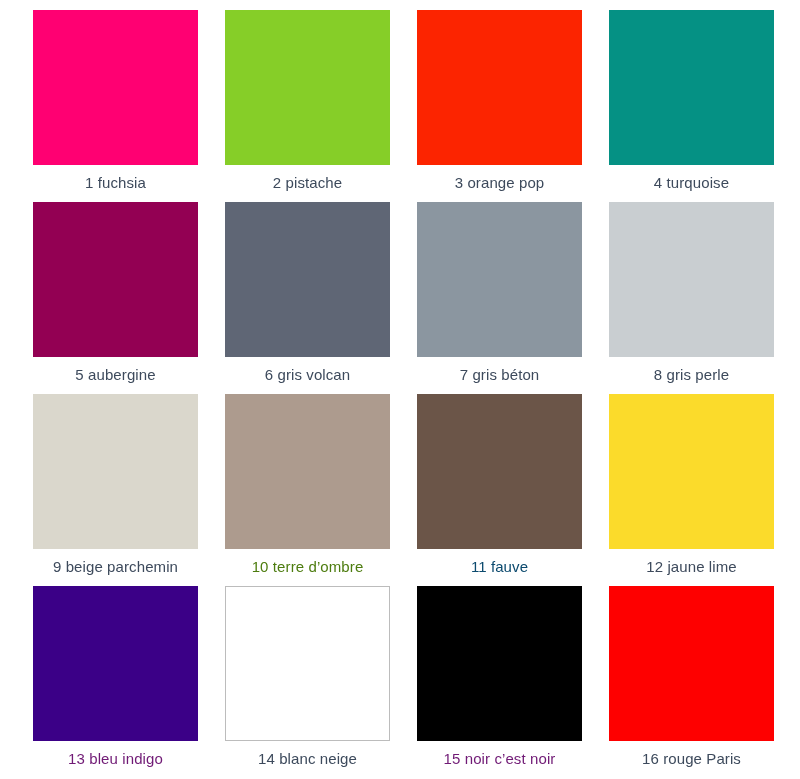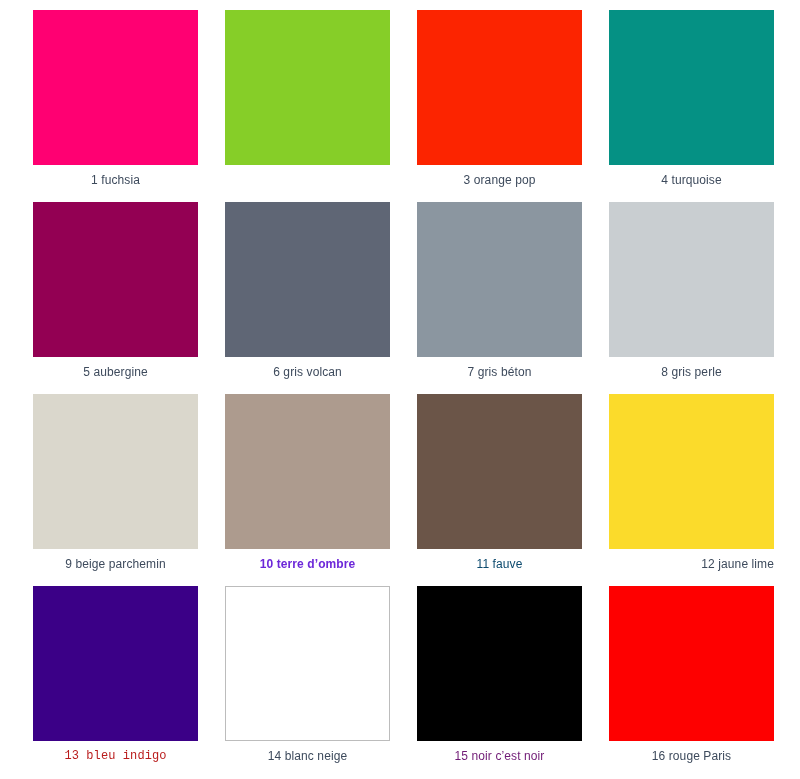--- a/index.html
+++ b/index.html
@@ -47,40 +47,41 @@
     box-sizing: border-box;
   }
 
   .swatch-chip.bordered {
     border: 1px solid #bcbcbc;
   }
 
   .swatch-label {
     width: 165px;
     text-align: center;
-    font-size: 12px;
+    font-size: 15px;
     line-height: 1.15;
     color: #3d4a5c;
     padding-top: 9px;
     letter-spacing: 0.1px;
     white-space: nowrap;
     box-sizing: border-box;
   }
 </style>
 </head>
 <body>
 
 <div id="palette-sheet" style="background-color: rgb(255, 255, 255);">
   <div class="swatch-grid">
       <div class="swatch-cell">
         <div class="swatch-chip" style="background-color: rgb(255, 0, 114);"></div>
         <div class="swatch-label" style="color: rgb(61, 74, 92);">1 fuchsia</div>
       </div>
       <div class="swatch-cell">
         <div class="swatch-chip" style="background-color: rgb(134, 206, 40);"></div>
+        <div class="swatch-label" style="color: rgb(61, 74, 92);">2 pistache</div>
       </div>
       <div class="swatch-cell">
         <div class="swatch-chip" style="background-color: rgb(252, 36, 0);"></div>
         <div class="swatch-label" style="color: rgb(61, 74, 92);">3 orange pop</div>
       </div>
       <div class="swatch-cell">
         <div class="swatch-chip" style="background-color: rgb(5, 145, 132);"></div>
         <div class="swatch-label" style="color: rgb(61, 74, 92);">4 turquoise</div>
       </div>
       <div class="swatch-cell">
@@ -98,33 +99,33 @@
       <div class="swatch-cell">
         <div class="swatch-chip" style="background-color: rgb(201, 206, 209);"></div>
         <div class="swatch-label" style="color: rgb(61, 74, 92); text-align: center;">8 gris perle</div>
       </div>
       <div class="swatch-cell">
         <div class="swatch-chip" style="background-color: rgb(218, 215, 204);"></div>
         <div class="swatch-label" style="color: rgb(61, 74, 92);">9 beige parchemin</div>
       </div>
       <div class="swatch-cell">
         <div class="swatch-chip" style="background-color: rgb(173, 155, 142);"></div>
-        <div class="swatch-label" style="color: #6d28d9; font-weight: bold;">10 terre d’ombre</div>
+        <div class="swatch-label" style="color: #4d7c0f;">10 terre d’ombre</div>
       </div>
       <div class="swatch-cell">
         <div class="swatch-chip" style="background-color: rgb(107, 85, 72);"></div>
         <div class="swatch-label" style="color: #0c4a6e;">11 fauve</div>
       </div>
       <div class="swatch-cell">
         <div class="swatch-chip" style="background-color: rgb(251, 219, 43);"></div>
-        <div class="swatch-label" style="color: rgb(61, 74, 92); text-align: right;">12 jaune lime</div>
+        <div class="swatch-label" style="color: rgb(61, 74, 92);">12 jaune lime</div>
       </div>
       <div class="swatch-cell">
         <div class="swatch-chip" style="background-color: rgb(59, 0, 135);"></div>
-        <div class="swatch-label" style="color: #b91c1c; font-family: Liberation Mono, monospace;">13 bleu indigo</div>
+        <div class="swatch-label" style="color: #701a75;">13 bleu indigo</div>
       </div>
       <div class="swatch-cell">
         <div class="swatch-chip bordered" style="background-color: rgb(255, 255, 255);"></div>
         <div class="swatch-label" style="color: rgb(61, 74, 92);">14 blanc neige</div>
       </div>
       <div class="swatch-cell">
         <div class="swatch-chip" style="background-color: rgb(0, 0, 0);"></div>
         <div class="swatch-label" style="color: #701a75;">15 noir c’est noir</div>
       </div>
       <div class="swatch-cell">

